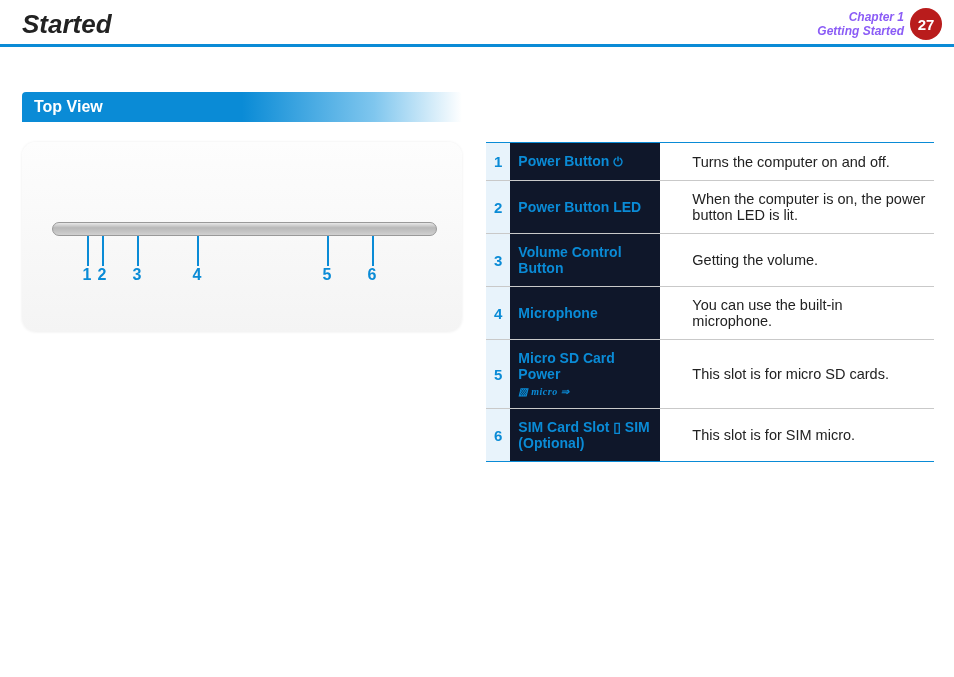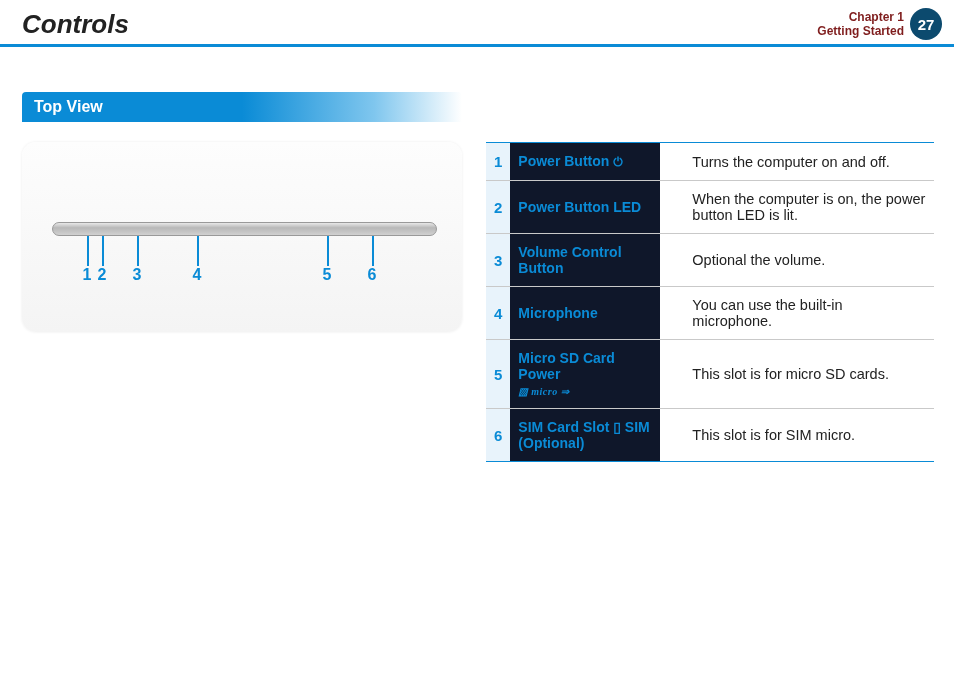--- a/index.html
+++ b/index.html
@@ -21,30 +21,31 @@
   .title {
     font-size: 26px;
     font-weight: bold;
     font-style: italic;
     color: #222;
     padding-left: 22px;
   }
   .chapter {
     text-align: right;
     font-size: 12px;
-    font-weight: bold;
-    color: #7f1d1d;
+    font-style: italic;
+    font-weight: bold;
+    color: #8b5cf6;
     line-height: 1.2;
     padding-right: 6px;
   }
   .badge {
     width: 32px;
     height: 32px;
     border-radius: 50%;
-    background: #0c4a6e;
+    background: #b91c1c;
     color: #fff;
     font-size: 15px;
     font-weight: bold;
     display: flex;
     align-items: center;
     justify-content: center;
     margin-right: 12px;
   }
   .header-right { display: flex; align-items: center; }
   .section-bar {
@@ -135,21 +136,21 @@
     background: #fff;
     padding-left: 32px;
   }
   .icon-inline { font-size: 12px; vertical-align: middle; }
   .micro-text { font-family: Liberation Serif, serif; font-size: 10px; font-style: italic; font-weight: bold; letter-spacing: 0.5px; }
 </style>
 </head>
 <body>
 
 <div class="header">
-  <div class="title">Controls</div>
+  <div class="title">Started</div>
   <div class="header-right">
     <div class="chapter">
       <div>Chapter 1</div>
       <div>Getting Started</div>
     </div>
     <div class="badge">27</div>
   </div>
 </div>
 
 <div class="section-bar">
@@ -182,21 +183,21 @@
         <td class="desc-cell">Turns the computer on and off.</td>
       </tr>
       <tr>
         <td class="num-cell">2</td>
         <td class="name-cell">Power Button LED</td>
         <td class="desc-cell">When the computer is on, the power button LED is lit.</td>
       </tr>
       <tr>
         <td class="num-cell">3</td>
         <td class="name-cell">Volume Control Button</td>
-        <td class="desc-cell">Optional the volume.</td>
+        <td class="desc-cell">Getting the volume.</td>
       </tr>
       <tr>
         <td class="num-cell">4</td>
         <td class="name-cell">Microphone</td>
         <td class="desc-cell">You can use the built-in microphone.</td>
       </tr>
       <tr>
         <td class="num-cell">5</td>
         <td class="name-cell"><span>Micro SD Card Power</span><br><span class="micro-text">▧ micro ⇒</span></td>
         <td class="desc-cell">This slot is for micro SD cards.</td>

